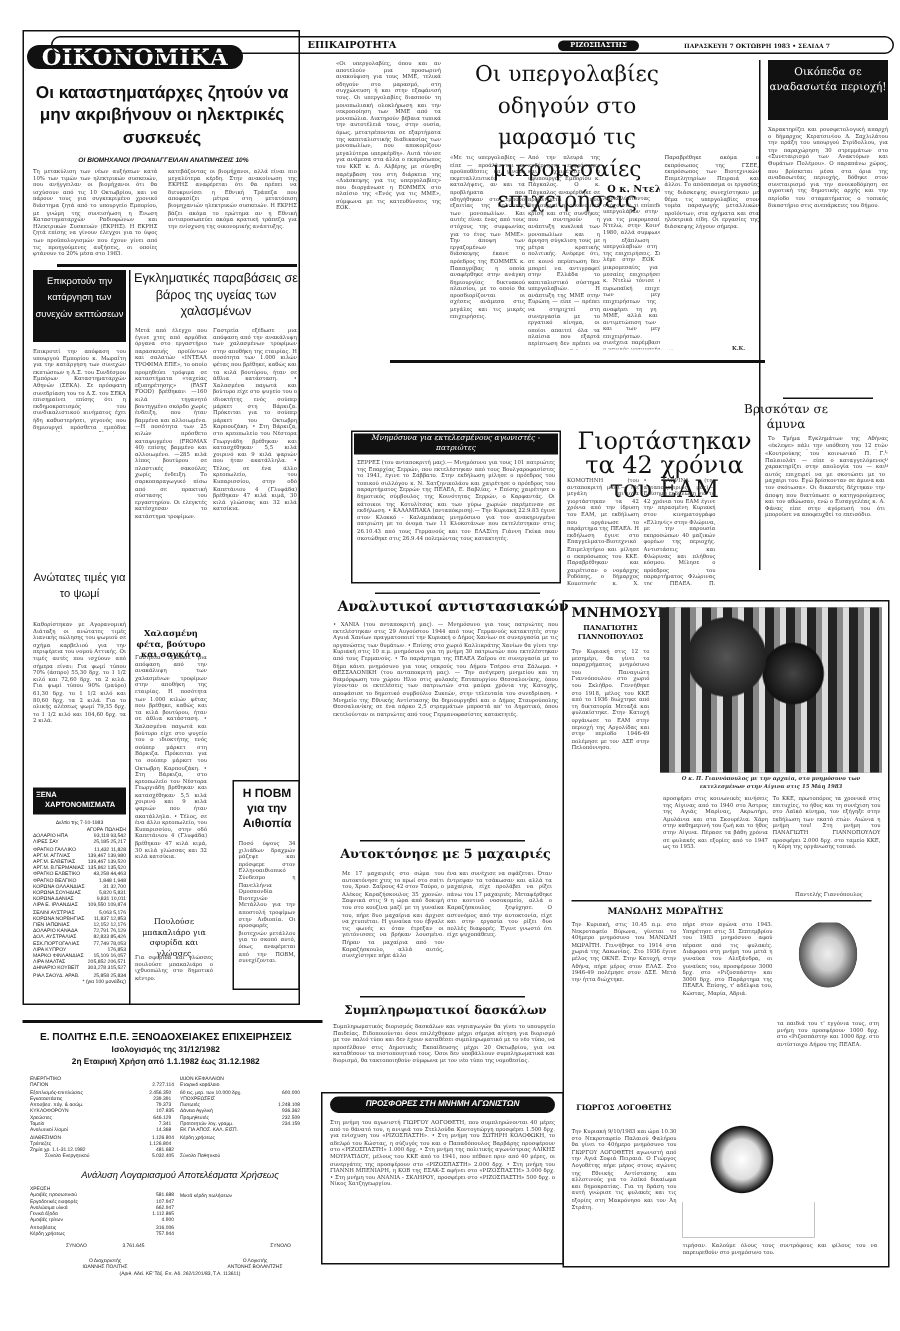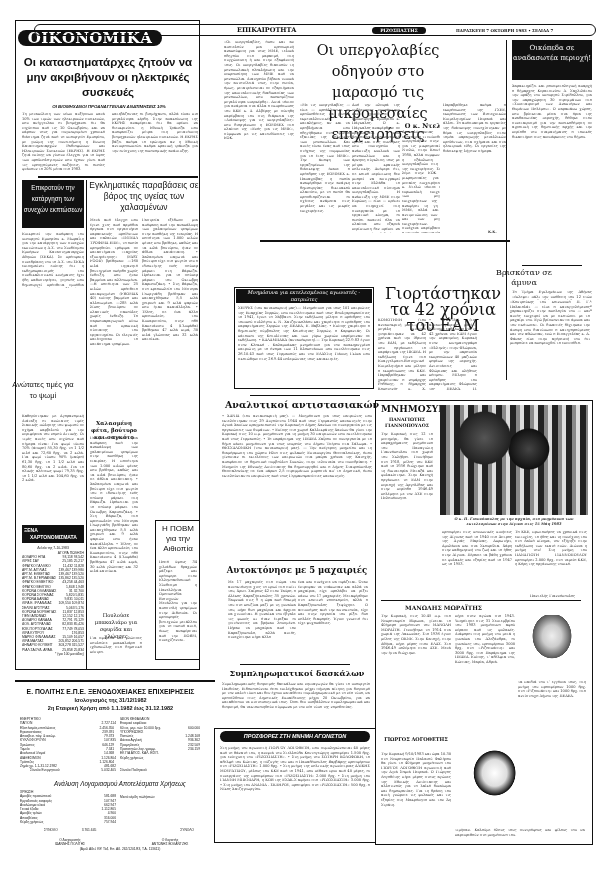--- a/index.html
+++ b/index.html
@@ -30,21 +30,21 @@
 <div class="abs sans center" style="left:16px;top:55px;width:184px;font-size:11.5px;line-height:15px;font-weight:bold;">Οι καταστηματάρχες ζητούν να μην ακριβήνουν οι ηλεκτρικές συσκευές</div>
 <div class="abs sans center" style="left:20px;top:104px;width:178px;font-size:4.4px;font-style:italic;font-weight:bold;">ΟΙ ΒΙΟΜΗΧΑΝΟΙ ΠΡΟΑΝΑΓΓΕΙΛΑΝ ΑΝΑΤΙΜΗΣΕΙΣ 10%</div>
 <div class="abs txt" style="left:22px;top:112px;width:83px;height:62px;">Τη μετακύλιση των νέων αυξήσεων κατά 10% των τιμών των ηλεκτρικών συσκευών, που ανήγγειλαν οι βιομήχανοι ότι θα ισχύσουν από τις 10 Οκτωβρίου, και να πάρουν τους για συγκεκριμένο χρονικό διάστημα ζητά από το υπουργείο Εμπορίου, με γνώμη της συνεισήωση η Ενωση Καταστηματαρχών Ραδιοφώνων και Ηλεκτρικών Συσκευών (ΕΚΡΗΣ). Η ΕΚΡΗΣ ζητά επίσης να γίνουν έλεγχοι για το ύψος των προϋπολογισμών που έχουν γίνει από τις προηγούμενες αυξήσεις, οι οποίες φτάνουν το 20% μέσα στο 1983.</div>
 <div class="abs txt" style="left:112px;top:112px;width:86px;height:62px;">κατεβάζοντας οι βιομήχανοι, αλλά είναι πιο μεγαλύτερα κέρδη. Στην ανακοίνωση της ΕΚΡΗΣ αναφέρεται ότι θα πρέπει να διευκρινίσει η Εθνική Τράπεζα που αποφασίζει μέτρα στη μετατόπιση βιομηχανιών ηλεκτρικών συσκευών. Η ΕΚΡΗΣ βάζει ακόμα το ερώτημα αν η Εθνική αντιπροσωπεύει ακόμα κρατική τράπεζα για την ενίσχυση της οικονομικής ανάπτυξης.</div>
 <div class="abs rule" style="left:38px;top:176px;width:160px;height:1.5px;"></div>
 
 <div class="abs blackbox sans" style="left:22px;top:180px;width:62px;height:48px;font-size:6.3px;line-height:11px;padding-top:2px;box-sizing:border-box;">Επικροτούν την κατάργηση των συνεχών εκπτώσεων</div>
 <div class="abs txt" style="left:22px;top:232px;width:62px;height:56px;">Επικροτεί την απόφαση του υπουργού Εμπορίου κ. Μωραΐτη για την κατάργηση των συνεχών εκπτώσεων η Δ.Σ. του Συνδέσμου Εμπόρων Καταστηματαρχών Αθηνών (ΣΕΚΑ). Σε πρόσφατη συνεδρίαση του το Δ.Σ. του ΣΕΚΑ επισημαίνει επίσης ότι η εκδημοκρατισμός του συνδικαλιστικού κινήματος έχει ήδη καθυστερήσει, γεγονός που δημιουργεί πρόσθετα εμπόδια στην επίλυση των προβλημάτων των ΕΒΕ.</div>
 <div class="abs vrule" style="left:86px;top:180px;height:490px;"></div>
 
-<div class="abs sans center" style="left:12px;top:380px;width:62px;font-size:7.5px;line-height:10.5px;text-align:center;">Ανώτατες τιμές για το ψωμί</div>
+<div class="abs sans center" style="left:22px;top:380px;width:62px;font-size:7.5px;line-height:10.5px;text-align:center;">Ανώτατες τιμές για το ψωμί</div>
 <div class="abs txt" style="left:22px;top:414px;width:62px;height:98px;">Καθορίστηκαν με Αγορανομική Διάταξη οι ανώτατες τιμές λιανικής πώλησης του ψωμιού σε σχήμα καρβελιού για την περιφέρεια του νομού Αττικής. Οι τιμές αυτές που ισχύουν από σήμερα είναι: Για ψωμί τύπου 70% (άσπρο) 55,30 δρχ. το 1 1/2 κιλό και 72,60 δρχ. τα 2 κιλά. Για ψωμί τύπου 90% (μαύρο) 61,30 δρχ. το 1 1/2 κιλό και 80,60 δρχ. τα 2 κιλά. Για το ολικής αλέσεως ψωμί 79,35 δρχ. το 1 1/2 κιλό και 104,60 δρχ. τα 2 κιλά.</div>
 
 <div class="abs blackbox sans" style="left:22px;top:525px;width:62px;height:18px;text-align:left;font-size:5px;line-height:7px;padding:2px 2px;box-sizing:border-box;font-weight:bold;">
   <div>ΞΕΝΑ</div>
   <div style="padding-left:6px;">ΧΑΡΤΟΝΟΜΙΣΜΑΤΑ</div>
 </div>
 <div class="abs table center" style="left:22px;top:546px;width:62px;">Δελτίο της 7-10-1983</div>
 <div class="abs table" style="left:22px;top:551px;width:62px;">
   <div class="row">
       <span></span>
@@ -141,21 +141,21 @@
       </div>
       <div class="row">
         <span>ΡΙΑΛ ΣΑΟΥΔ. ΑΡΑΒ.</span>
         <span><span>25,858</span>&nbsp;<span>25,834</span></span>
       </div>
     </div>
   <div style="text-align:right">* (για 100 μονάδες)</div>
 </div>
 
 <div class="abs" style="left:34px;top:24px;width:562px;height:12px;border:1.2px solid #111;border-radius:7px;box-sizing:border-box;"></div>
-<div class="abs serif" style="left:205px;top:26px;font-size:6.5px;font-weight:bold;margin-left:32px;">ΕΠΙΚΑΙΡΟΤΗΤΑ</div>
+<div class="abs serif" style="left:205px;top:26px;font-size:6.5px;font-weight:bold;">ΕΠΙΚΑΙΡΟΤΗΤΑ</div>
 <div class="abs blackbox serif" style="left:372px;top:27px;width:54px;height:7px;border-radius:4px;font-size:4.5px;line-height:7px;font-weight:bold;">ΡΙΖΟΣΠΑΣΤΗΣ</div>
 <div class="abs serif" style="left:456px;top:28px;font-size:4px;font-weight:bold;">ΠΑΡΑΣΚΕΥΗ 7 ΟΚΤΩΒΡΗ 1983 • ΣΕΛΙΔΑ 7</div>
 
 <div class="abs txt" style="left:224px;top:40px;width:70px;height:188px;">«Οι υπεργολαβίες, όπου και αν αποτελούν μια προσωρινή ανακούφιση για τους ΜΜΕ, τελικά οδηγούν στο μαρασμό, στη συγχώνευση ή και στην εξαφάνισή τους. Οι υπεργολαβίες διασπούν τη μονοπωλιακή ολοκλήρωση και την νεκροποίηση των ΜΜΕ από τα μονοπώλια. Διατηρούν βέβαια τυπικά την αυτοτέλειά τους, στην ουσία, όμως, μετατρέπονται σε εξαρτήματα της καπιταλιστικής διαδικασίας των μονοπωλίων, που αποκομίζουν μεγαλύτερα υπερκέρδη». Αυτά τόνισε για ανάμεσα στα άλλα ο εκπρόσωπος του ΚΚΕ κ. Δ. Αλβέρης με σύνηθη παρέμβαση του στη διάρκεια της «Διάσκεψης για τις υπεργολαβίες» που διοργάνωσε η ΕΟΜΜΕΧ στο πλαίσιο της «Ενός για τις ΜΜΕ», σύμφωνα με τις κατευθύνσεις της ΕΟΚ.</div>
 <div class="abs serif center" style="left:300px;top:40px;width:156px;font-size:14.5px;line-height:21px;">Οι υπεργολαβίες οδηγούν στο μαρασμό τις μικρομεσαίες επιχειρήσεις</div>
 <div class="abs txt" style="left:300px;top:103px;width:50px;height:130px;">«Με τις υπεργολαβίες — είπε — προάλλονται οι προϋποθέσεις να γίνουν εκμεταλλευτικές καταλήψεις, αν και τα προβλήματα που οδηγήθηκαν στο έμπορο εξαιτίας της πολιτικής των μονοπωλίων. Και αυτές είναι ένας από τους στόχους της συμφωνίας για το έτος των ΜΜΕ». Την άποψη των εργαζομένων της διάσκεψης έκανε ο πρόεδρος της ΕΟΜΜΕΧ κ. Παπαγρίβας η οποία αναφέρθηκε στην ανάγκη δημιουργίας δικτυακού πλαισίου, με το οποίο θα προσδιορίζονται οι σχέσεις ανάμεσα στις μεγάλες και τις μικρές επιχειρήσεις.</div>
 <div class="abs txt" style="left:352px;top:103px;width:48px;height:130px;">Από την πλευρά της κυβέρνησης εκφράστηκε και χαιρέτισε ο υφυπουργός Εμπορίου κ. Πάγκαλος. Ο κ. Πάγκαλος αναφέρθηκε σε προβλήματα που δημιουργεί η οικονομική κρίση και στις συνθήκες που συντηρούν η ανάπτυξη κυκλικά των μονοπωλίων και η άρνηση σύγκλιση τους με μέτρα κρατικής πολιτικής. Ανέφερε ότι, σε κοινό περίπτωση δεν μπορεί να αντιγραφεί στην Ελλάδα το καπιταλιστικό σύστημα υπεργολαβιών. Η ανάπτυξη της ΜΜΕ στην Ευρώπη — είπε — πρέπει να στηριχτεί στη συνεργασία με το εργατικό κίνημα, οι οποίοι απαιτεί όλα τα πλαίσια που εξαρτά περίπτωση δεν πρέπει να εφαρμοστεί. Ειδικότερα στην Ελλάδα, εκτίμησε ο υφυπουργός Εμπορίου, οι στόχοι και η πολιτική της συμφωνίας κυβέρνησης εξασφαλίζονται καλύτερα με από την ύπαρξη επιχειρήσεων με μεσαίο μέγεθος και έχουν καλές σημάδι.</div>
 <div class="abs serif center" style="left:402px;top:122px;width:48px;font-size:6.5px;font-weight:bold;">Ο κ. Ντελώ</div>
 <div class="abs txt" style="left:402px;top:130px;width:48px;height:103px;">Αποκαλύπτοντας στον στόχο στο τι επίπεδο των υπεργολάβων στην ΕΟΚ για τις μικρομεσαίες κ. Ντελώ, στην Κοινή του 1980, αλλά συμφωνήθηκε η εξάπλωση των υπεργολαβιών στη μέση της επιχειρήσεις. Σήμερα λέμε στην ΕΟΚ είναι μικρομεσαίες για τις μεσαίες επιχειρήσεις. Ο κ. Ντελώ τόνισε ότι η ευρωπαϊκή επιχείρηση των μεγάλων επιχειρήσεων της ΕΟΚ αναφέρει τη γη των ΜΜΕ, αλλά και την αντιμετώπιση των ΜΜΕ και των μεγάλων επιχειρήσεων. Σε συνέχεια παρέμβαση του ο γενικός γραμματέας της Ανώτατης Συνομοσπονδίας Βιοτεχνών Ελλάδας κ. Τράντος έκανε την ανάλυση των διαστάσεων της μίζας στο δικό της υπεργολαβίας. Παραδόθηκαν ανακοίνωση των μεγάλων βιομηχανιών ή εμπορικών μονάδων, που κρατούν σχέσεις εξάρτησης με τους προμηθευτές τους.</div>
 <div class="abs txt" style="left:440px;top:103px;width:63px;height:130px;background:#fff;padding-left:3px;">Παραβρέθηκε ακόμα ο εκπρόσωπος της ΓΣΕΕ, εκπρόσωπος των Βιοτεχνικών Επιμελητηρίων Πειραιά και άλλοι. Το απόσπασμα οι εργασίες της διάσκεψης συνεχίστηκαν με θέμα τις υπεργολαβίες στον τομέα παραγωγής μεταλλικών προϊόντων, στα σχήματα και στα ηλεκτρικά είδη. Οι εργασίες της διάσκεψης λήγουν σήμερα.</div>
@@ -171,21 +171,21 @@
 
 <div class="abs sans center" style="left:88px;top:180px;width:112px;font-size:8.5px;line-height:11px;">Εγκληματικές παραβάσεις σε βάρος της υγείας των χαλασμένων</div>
 <div class="abs txt" style="left:90px;top:218px;width:48px;height:195px;">Μετά από έλεγχο που έγινε χτες από αρμόδια όργανα στο εργαστήριο παρασκευής προϊόντων και σαλατών «ΙΝΤΕΑΛ ΤΡΟΦΙΜΑ ΕΠΕ», το οποίο προμηθεύει τρόφιμα σε καταστήματα «ταχείας εξυπηρέτησης» (FAST FOOD) βρέθηκαν: —160 κιλά τηγανητό βουτηγμένο σκόρδο χωρίς ένδειξη, που ήταν βαμμένα και αλλοιωμένα. —Η ποσότητα των 25 κιλών πρόσθετο καταψυγμένο (FROMAX 40) επίσης βαμμένο και αλλοιωμένο. —285 κιλά λίπος βουτύρου σε πλαστικές σακούλες χωρίς ένδειξη. Το σαρκοπαραγωγικό πίσω από σε πρακτική σύστασης του εργαστηρίου. Οι ελεγκτές κατέσχεσαν το κατάστημα τροφίμων.</div>
 <div class="abs serif center" style="left:90px;top:420px;width:48px;font-size:5.5px;line-height:7px;font-weight:bold;">Χαλασμένη φέτα, βούτυρο και σαγκότο</div>
 <div class="abs txt" style="left:142px;top:218px;width:56px;height:255px;">Γαστρεία εξέδωσε μια απόφαση από την ανακάλυψη των χαλασμένων τροφίμων στην αποθήκη της εταιρίας. Η ποσότητα των 1.000 κιλών φέτας που βρέθηκε, καθώς και τα κιλά βουτύρου, ήταν σε άθλια κατάσταση. • Χαλασμένα παγωτά και βούτυρο είχε στο ψυγείο του ο ιδιοκτήτης ενός σούπερ μάρκετ στη Βάρκιζα. Πρόκειται για το σούπερ μάρκετ του Οκτωβρη Καρπουζάκη. • Στη Βάρκιζα, στο κρεοπωλείο του Νέστορα Γεωργιάδη βρέθηκαν και κατασχέθηκαν 5,5 κιλά χοιρινό και 9 κιλά ψαριών που ήταν ακατάλληλα. • Τέλος, σε ένα άλλο κρεοπωλείο, του Κυπαρισσίου, στην οδό Καπετάνιου 4 (Γλυφάδα) βρέθηκαν 47 κιλά κιμά, 30 κιλά γλώσσας και 32 κιλά κατσίκια.</div>
 <div class="abs txt" style="left:90px;top:436px;width:48px;height:170px;">Γαστρεία εξέδωσε μια απόφαση από την ανακάλυψη των χαλασμένων τροφίμων στην αποθήκη της εταιρίας. Η ποσότητα των 1.000 κιλών φέτας που βρέθηκε, καθώς και τα κιλά βουτύρου, ήταν σε άθλια κατάσταση. • Χαλασμένα παγωτά και βούτυρο είχε στο ψυγείο του ο ιδιοκτήτης ενός σούπερ μάρκετ στη Βάρκιζα. Πρόκειται για το σούπερ μάρκετ του Οκτωβρη Καρπουζάκη. • Στη Βάρκιζα, στο κρεοπωλείο του Νέστορα Γεωργιάδη βρέθηκαν και κατασχέθηκαν 5,5 κιλά χοιρινό και 9 κιλά ψαριών που ήταν ακατάλληλα. • Τέλος, σε ένα άλλο κρεοπωλείο, του Κυπαρισσίου, στην οδό Καπετάνιου 4 (Γλυφάδα) βρέθηκαν 47 κιλά κιμά, 30 κιλά γλώσσας και 32 κιλά κατσίκια.</div>
 <div class="abs serif center" style="left:90px;top:612px;width:52px;font-size:5.2px;line-height:7px;">Πουλούσε μπακαλιάρο για σφυρίδα και γλώσσες</div>
 <div class="abs txt" style="left:90px;top:636px;width:52px;height:24px;">Για σφυρίδα και γλώσσες πουλούσε μπακαλιάρο ο ιχθυοπώλης στο δημοτικό κέντρο.</div>
 
 <div class="abs box" style="left:155px;top:520px;width:45px;height:140px;"></div>
-<div class="abs sans center" style="left:157px;top:524px;width:42px;font-size:8px;line-height:10px;">Η ΠΟΒΜ για την Αιθιοπία</div>
+<div class="abs sans center" style="left:157px;top:524px;width:42px;font-size:8px;line-height:10px;font-weight:bold;">Η ΠΟΒΜ για την Αιθιοπία</div>
 <div class="abs txt" style="left:159px;top:560px;width:38px;height:95px;">Ποσό ύψους 34 χιλιάδων δραχμών μάζεψε και πρόσφερε στον Ελληνοαιθιοπικό Σύνδεσμο η Πανελλήνια Ομοσπονδία Βιοτεχνών Μετάλλου για την αποστολή τροφίμων στην Αιθιοπία. Οι προσφορές βιοτεχνών μετάλλου για το σκοπό αυτό, όπως αναφέρεται από την ΠΟΒΜ, συνεχίζονται.</div>
 
 <div class="abs box" style="left:234px;top:287px;width:140px;height:102px;"></div>
 <div class="abs blackbox serif" style="left:236px;top:289px;width:136px;height:14px;font-size:5px;line-height:6.5px;font-style:italic;">Μνημόσυνα για εκτελεσμένους αγωνιστές - πατριώτες</div>
 <div class="abs txt" style="left:238px;top:306px;width:132px;height:80px;">ΣΕΡΡΕΣ (του ανταποκριτή μας).— Μνημόσυνο για τους 101 πατριώτες της Επαρχίας Σερρών, που εκτελέστηκαν από τους Βουλγαροφασίστες το 1941, έγινε το Σάββατο. Στην εκδήλωση μίλησε ο πρόεδρος του τοπικού συλλόγου κ. Ν. Χατζηνικολάου και χαιρέτησε ο πρόεδρος του παραρτήματος Σερρών της ΠΕΑΕΑ, Ε. Βαβλίας. • Επίσης χαιρέτησε ο δημοτικός σύμβουλος της Κοινότητας Σερρών, ο Καρφαντάς. Οι κάτοικοι της Κοτυλίτσας και των γύρω χωριών παρέμειναν σε εκδήλωση. • ΚΑΛΑΜΠΑΚΑ (ανταπόκριση).— Την Κυριακή 22.9.83 έγινε στον Κλοκκό - Καλαμπάκας μνημόσυνο για τον ανακηρυγμένο πατριώτη με το όνομα των 11 Κλοκοτάνων που εκτελέστηκαν στις 26.10.43 από τους Γερμανούς και τον ΕΛΑΣίτη Γιάννη Γκίκα που σκοτώθηκε στις 26.9.44 πολεμώντας τους κατακτητές.</div>
 
 <div class="abs serif center" style="left:378px;top:286px;width:130px;font-size:16px;line-height:16px;">Γιορτάστηκαν τα 42 χρόνια του ΕΑΜ</div>
 <div class="abs txt" style="left:378px;top:318px;width:48px;height:72px;">ΚΟΜΟΤΗΝΗ (του ανταποκριτή μας).— Με μεγάλη επιτυχία γιορτάστηκαν τα 42 χρόνια από την ίδρυση του ΕΑΜ, με εκδήλωση που οργάνωσε το παράρτημα της ΠΕΑΕΑ. Η εκδήλωση έγινε στο Επαγγελματο-Βιοτεχνικό Επιμελητήριο και μίλησε ο εκπρόσωπος του ΚΚΕ. Παραβρέθηκαν και χαιρέτισαν ο νομάρχης Ροδόπης, ο δήμαρχος Κομοτηνής κ. Χ. Κατσιμάτης και ο βουλευτής κ. Δ. Βραδέλης. Επίσης αντιπροσωπείες της ΝΕ Ροδόπης του ΚΚΕ και ο Θεοδωσάδης από μέρους της ΕΠ Μακεδονίας-Θράκης του Κόμματος.</div>
 <div class="abs txt" style="left:429px;top:318px;width:48px;height:72px;">• ΦΛΩΡΙΝΑ (της ανταποκρίτριάς μας).— Επίσημη εκδήλωση για τα 42 χρόνια του ΕΑΜ έγινε την περασμένη Κυριακή στον κινηματογράφο «Ελληνίς» στην Φλώρινα, με την παρουσία εκπροσώπων 40 μαζικών φορέων της περιοχής. Αντιστάσεις και Φλώρινας και πλήθους κόσμου. Μίλησε ο πρόεδρος του παραρτήματος Φλώρινας της ΠΕΑΕΑ, Π. Γκρινματόπουλος. • Εκδήλωση για τα 42 χρόνια του ΕΑΜ οργανώνει το παράρτημα Θήβας της ΠΕΑΕΑ το Σάββατο στις 7 μ.μ. στην ταβέρνα «Μέτοχο» (στο ποδοσφαιρικό σταθερό).</div>
 <div class="abs txt" style="left:510px;top:300px;width:80px;height:80px;background:#fff;">«Κουτρούκης του κοινωνικό Π. Γ. Παλαιολάτ — είπε ο καταγγελόμενος χαρακτηρίζει στην απολογία του — και αυτός επιχειρεί να με σκοτώσει με το μαχαίρι του. Εγώ βρίσκονταν σε άμυνα και τον σκότωσα». Οι δικαστές δέχτηκαν την άποψη που διατύπωσε ο κατηγορούμενος και τον αθώωσαν, ενώ ο Εισαγγελέας κ. Α. Φάνας είπε στην αγόρευσή του ότι μπορούσε να αποφευχθεί το επεισόδιο.</div>

